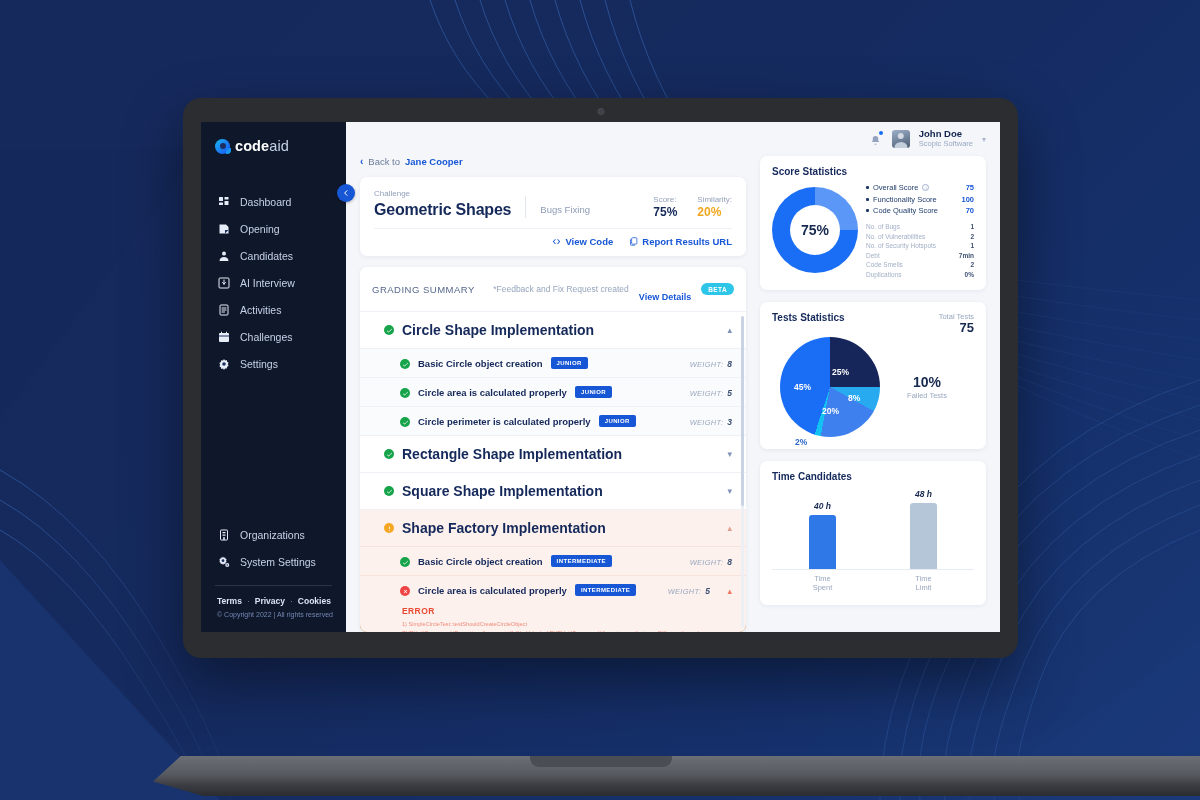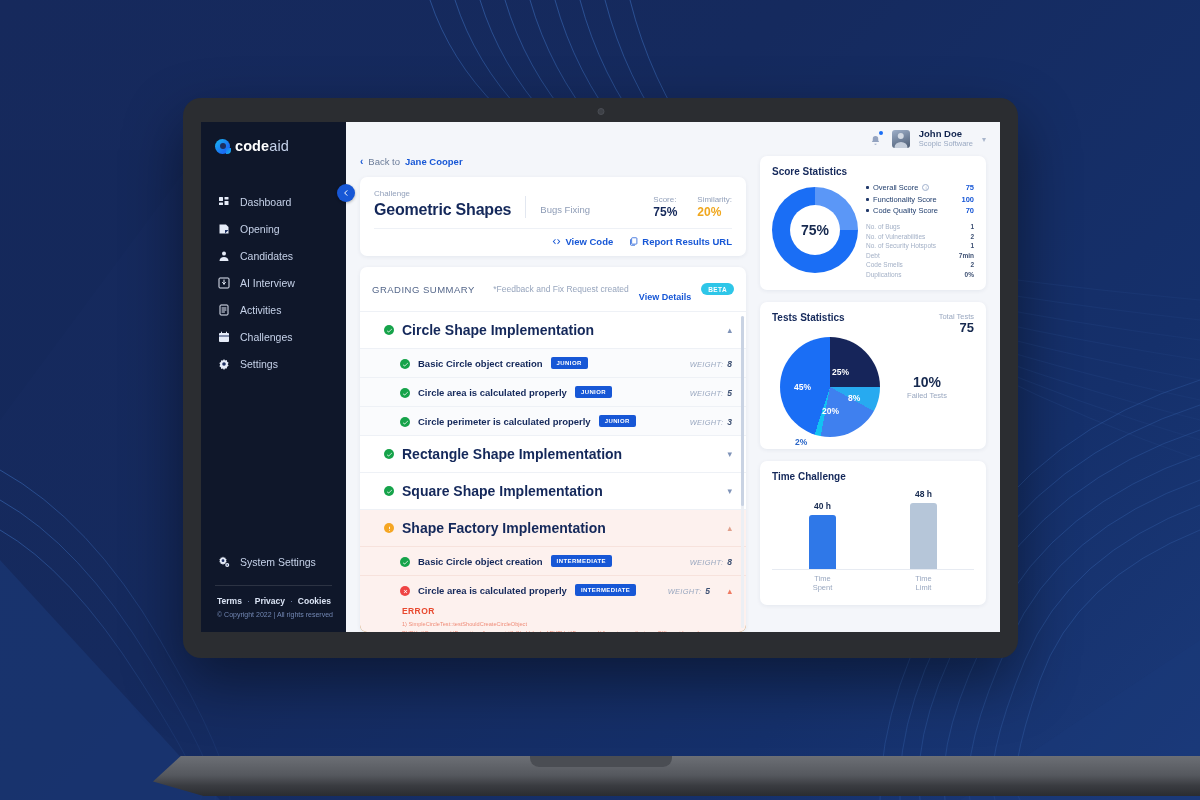--- a/index.html
+++ b/index.html
@@ -226,21 +226,21 @@
   .pie-lab { position: absolute; font-size: 8.5px; font-weight: bold; color: #fff; }
   .pie-lab.dark { color: #2a66c8; }
   .fail-wrap { flex: 1; text-align: center; }
   .fail-val { font-size: 14px; font-weight: bold; color: #16294f; }
   .fail-lab { font-size: 7.5px; color: #9aa8c0; margin-top: 1px; }
 
   
   #time-card .bars { display: flex; align-items: flex-end; justify-content: space-around;
                      height: 80px; margin-top: 8px; border-bottom: 1px solid #e7ebf2; }
   .barcol { display: flex; flex-direction: column; align-items: center; width: 70px; }
-  .bar-val { font-size: 8.5px; font-weight: bold; color: #16294f; margin-bottom: 4px; }
+  .bar-val { font-size: 8.5px; font-weight: bold; color: #16294f; margin-bottom: 4px; font-style: italic; }
   .bar { width: 27px; border-radius: 3px 3px 0 0; }
   .bar.spent { background: #2f78e8; }
   .bar.limit { background: #b6c6d9; }
   .bar-axis { display: flex; justify-content: space-around; margin-top: 4px; }
   .bar-lab { width: 70px; text-align: center; font-size: 7.5px; color: #9aa8c0; line-height: 1.25; }
 </style>
 </head>
 <body>
 
 <div id="bg">
@@ -363,20 +363,31 @@
             <svg viewBox="0 0 24 24">
                 <path d="M12 2l2 3 3.5-.8.8 3.5 3 2-1.8 3 1.8 3-3 2-.8 3.5L14 21l-2 3-2-3-3.5.8-.8-3.5-3-2 1.8-3L2.7 10l3-2 .8-3.5L10 5z"></path>
                 <circle cx="12" cy="12" r="3.6" fill="#1d2f61"></circle>
               </svg>
           </span>
           <span>Settings</span>
         </div>
       </nav>
 
       <div class="sidebar-bottom">
+        <div class="nav-item">
+          <span class="nav-ico">
+            <svg viewBox="0 0 24 24">
+                <rect x="5" y="2" width="14" height="20" rx="1.5" fill="none" stroke="#e6ecf8" stroke-width="2"></rect>
+                <rect x="9" y="6" width="6" height="2.5"></rect>
+                <rect x="9" y="11" width="6" height="2.5"></rect>
+                <rect x="10.5" y="16" width="3" height="6"></rect>
+              </svg>
+          </span>
+          <span>Organizations</span>
+        </div>
         <div class="nav-item">
           <span class="nav-ico">
             <svg viewBox="0 0 24 24">
                 <path d="M10 1l1.6 2.4 2.8-.6.6 2.8L17.4 7l-1.4 2.4 1.4 2.4-2.4 1.4-.6 2.8-2.8-.6L10 17.8 8.4 15.4l-2.8.6-.6-2.8L2.6 11.8 4 9.4 2.6 7l2.4-1.4.6-2.8 2.8.6z"></path>
                 <circle cx="10" cy="9.4" r="2.8" fill="#1d2f61"></circle>
                 <circle cx="18.5" cy="18" r="4"></circle>
                 <circle cx="18.5" cy="18" r="1.6" fill="#1d2f61"></circle>
               </svg>
           </span>
           <span>System Settings</span>
@@ -680,21 +691,21 @@
                 <span class="pie-lab" style="left:14px; top:45px;">45%</span>
               </div>
               <div class="fail-wrap">
                 <div class="fail-val">10%</div>
                 <div class="fail-lab">Failed Tests</div>
               </div>
             </div>
           </section>
 
           <section class="card rc" id="time-card">
-            <div class="rc-title">Time Challenge</div>
+            <div class="rc-title">Time Candidates</div>
             <div class="bars">
               <div class="barcol">
                 <div class="bar-val">40 h</div>
                 <div class="bar spent" style="height:54px;"></div>
               </div>
               <div class="barcol">
                 <div class="bar-val">48 h</div>
                 <div class="bar limit" style="height:66px;"></div>
               </div>
             </div>

